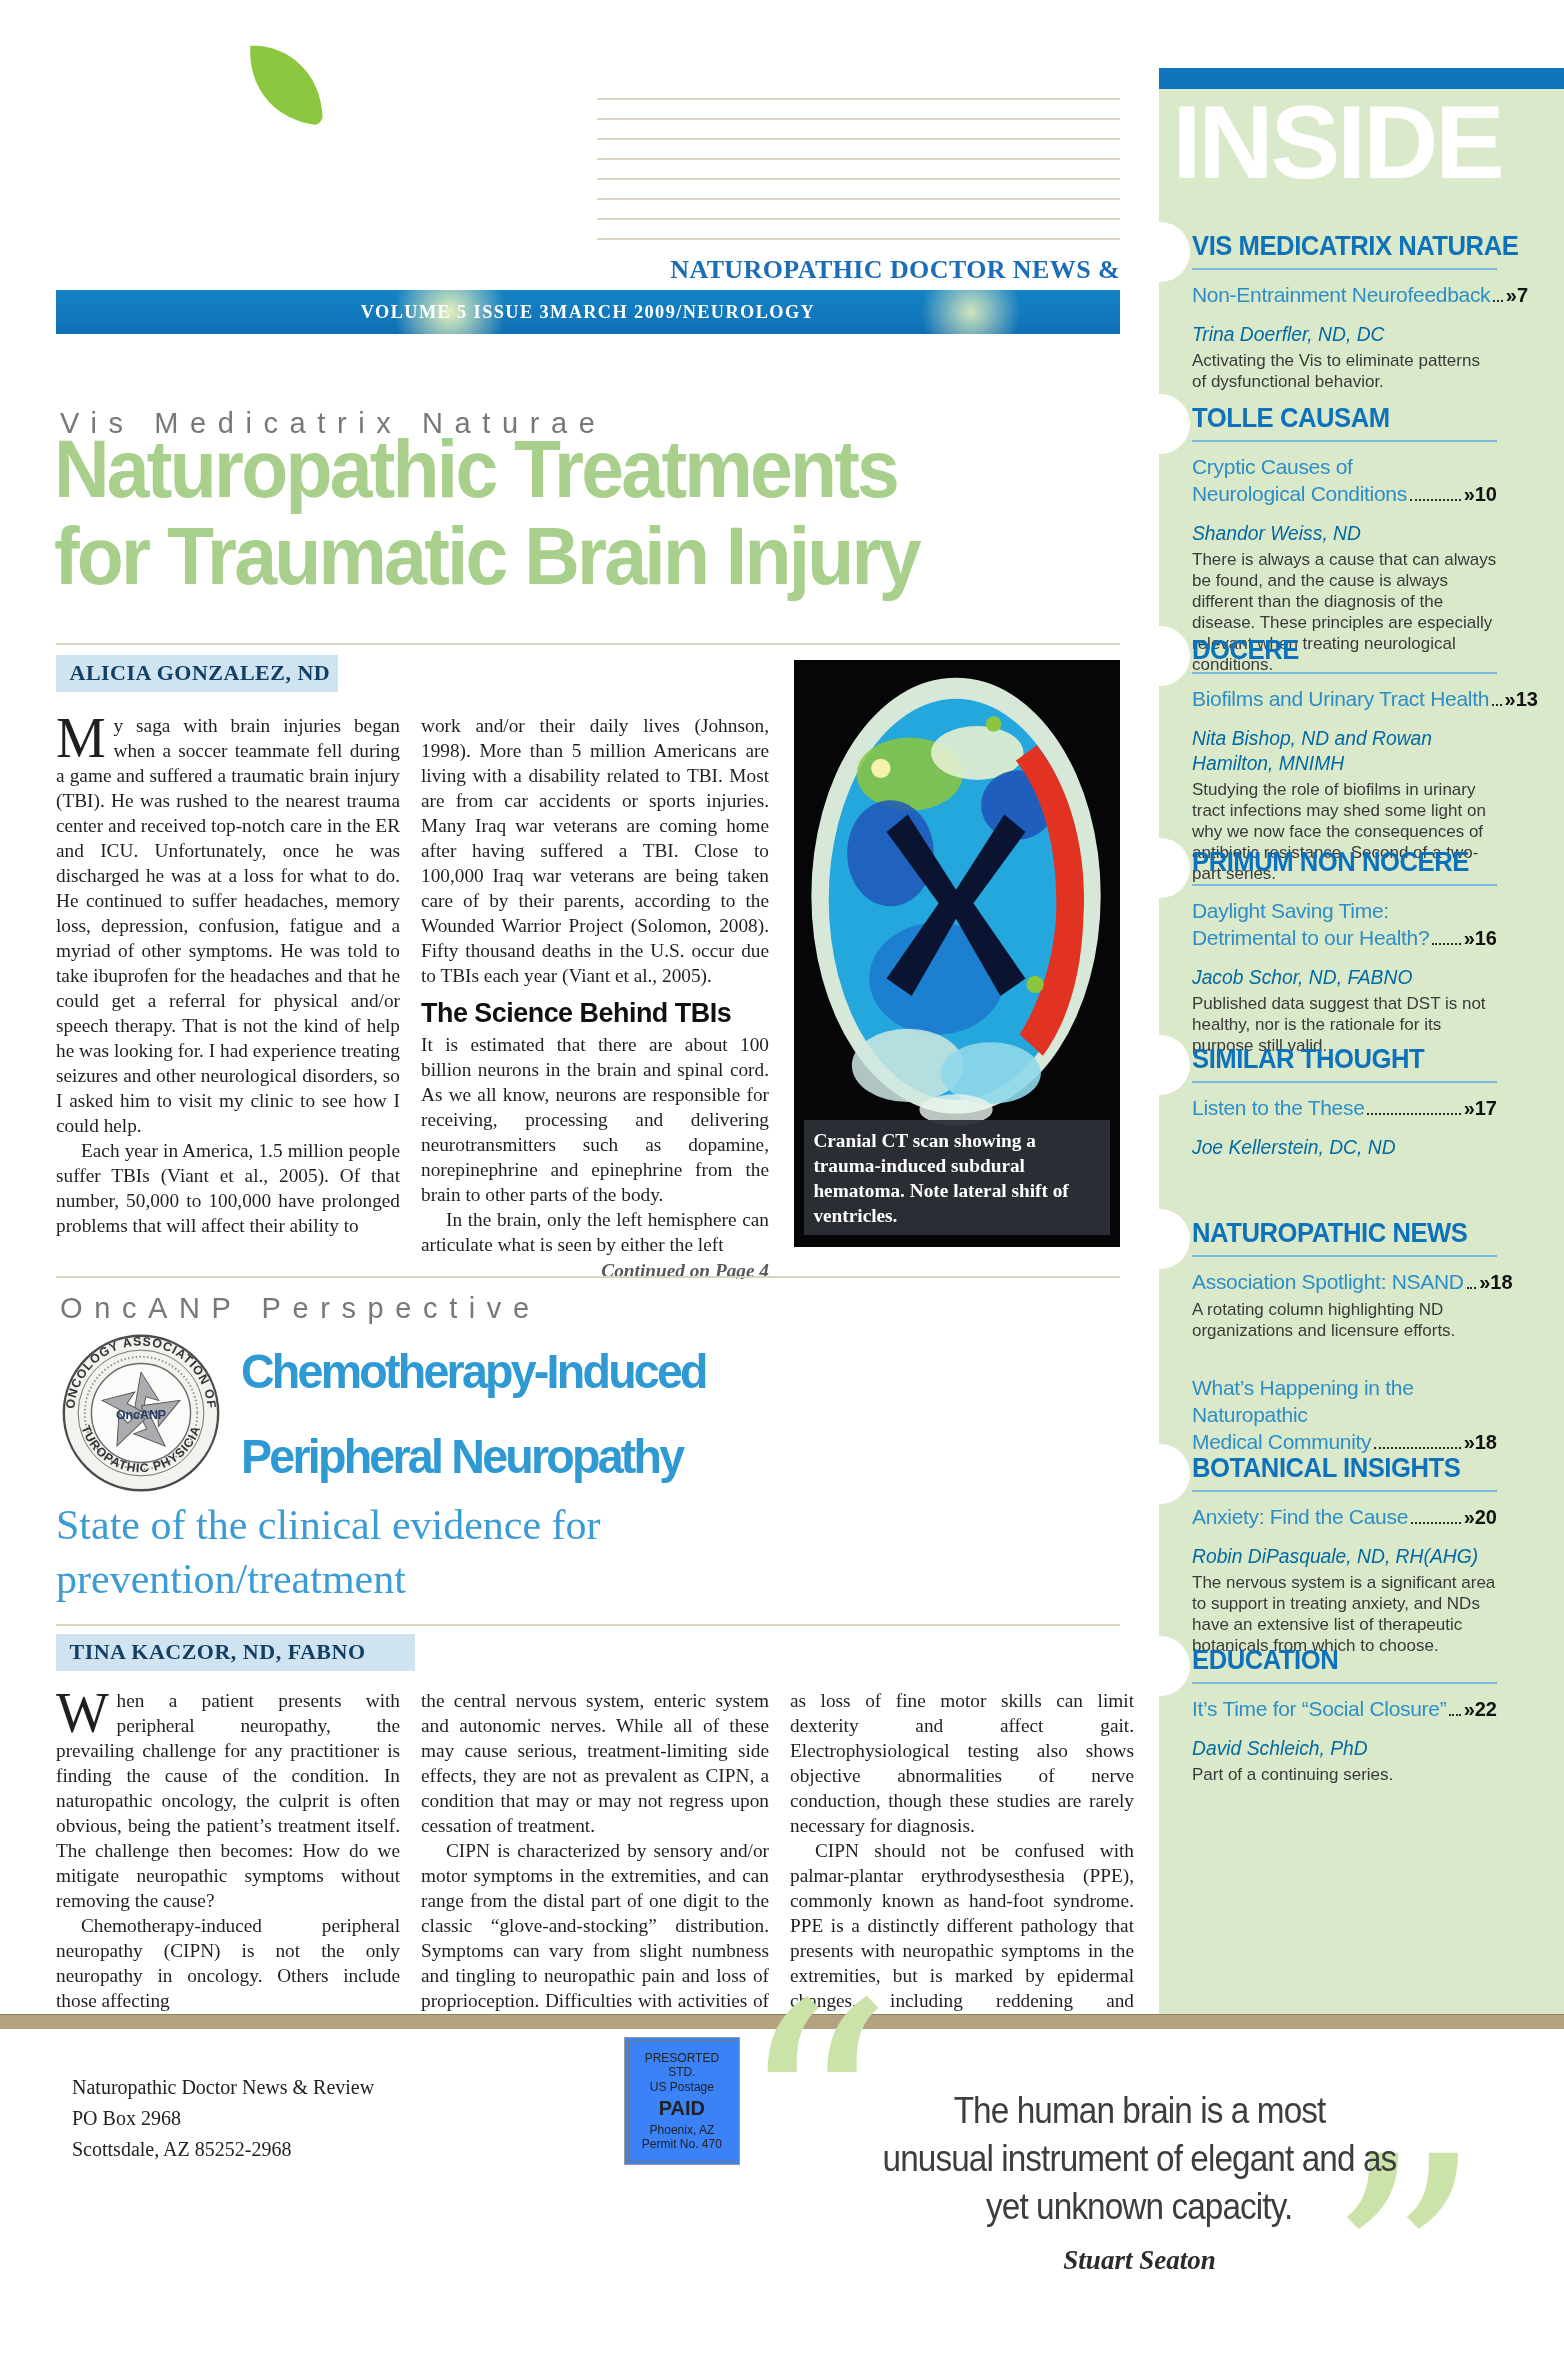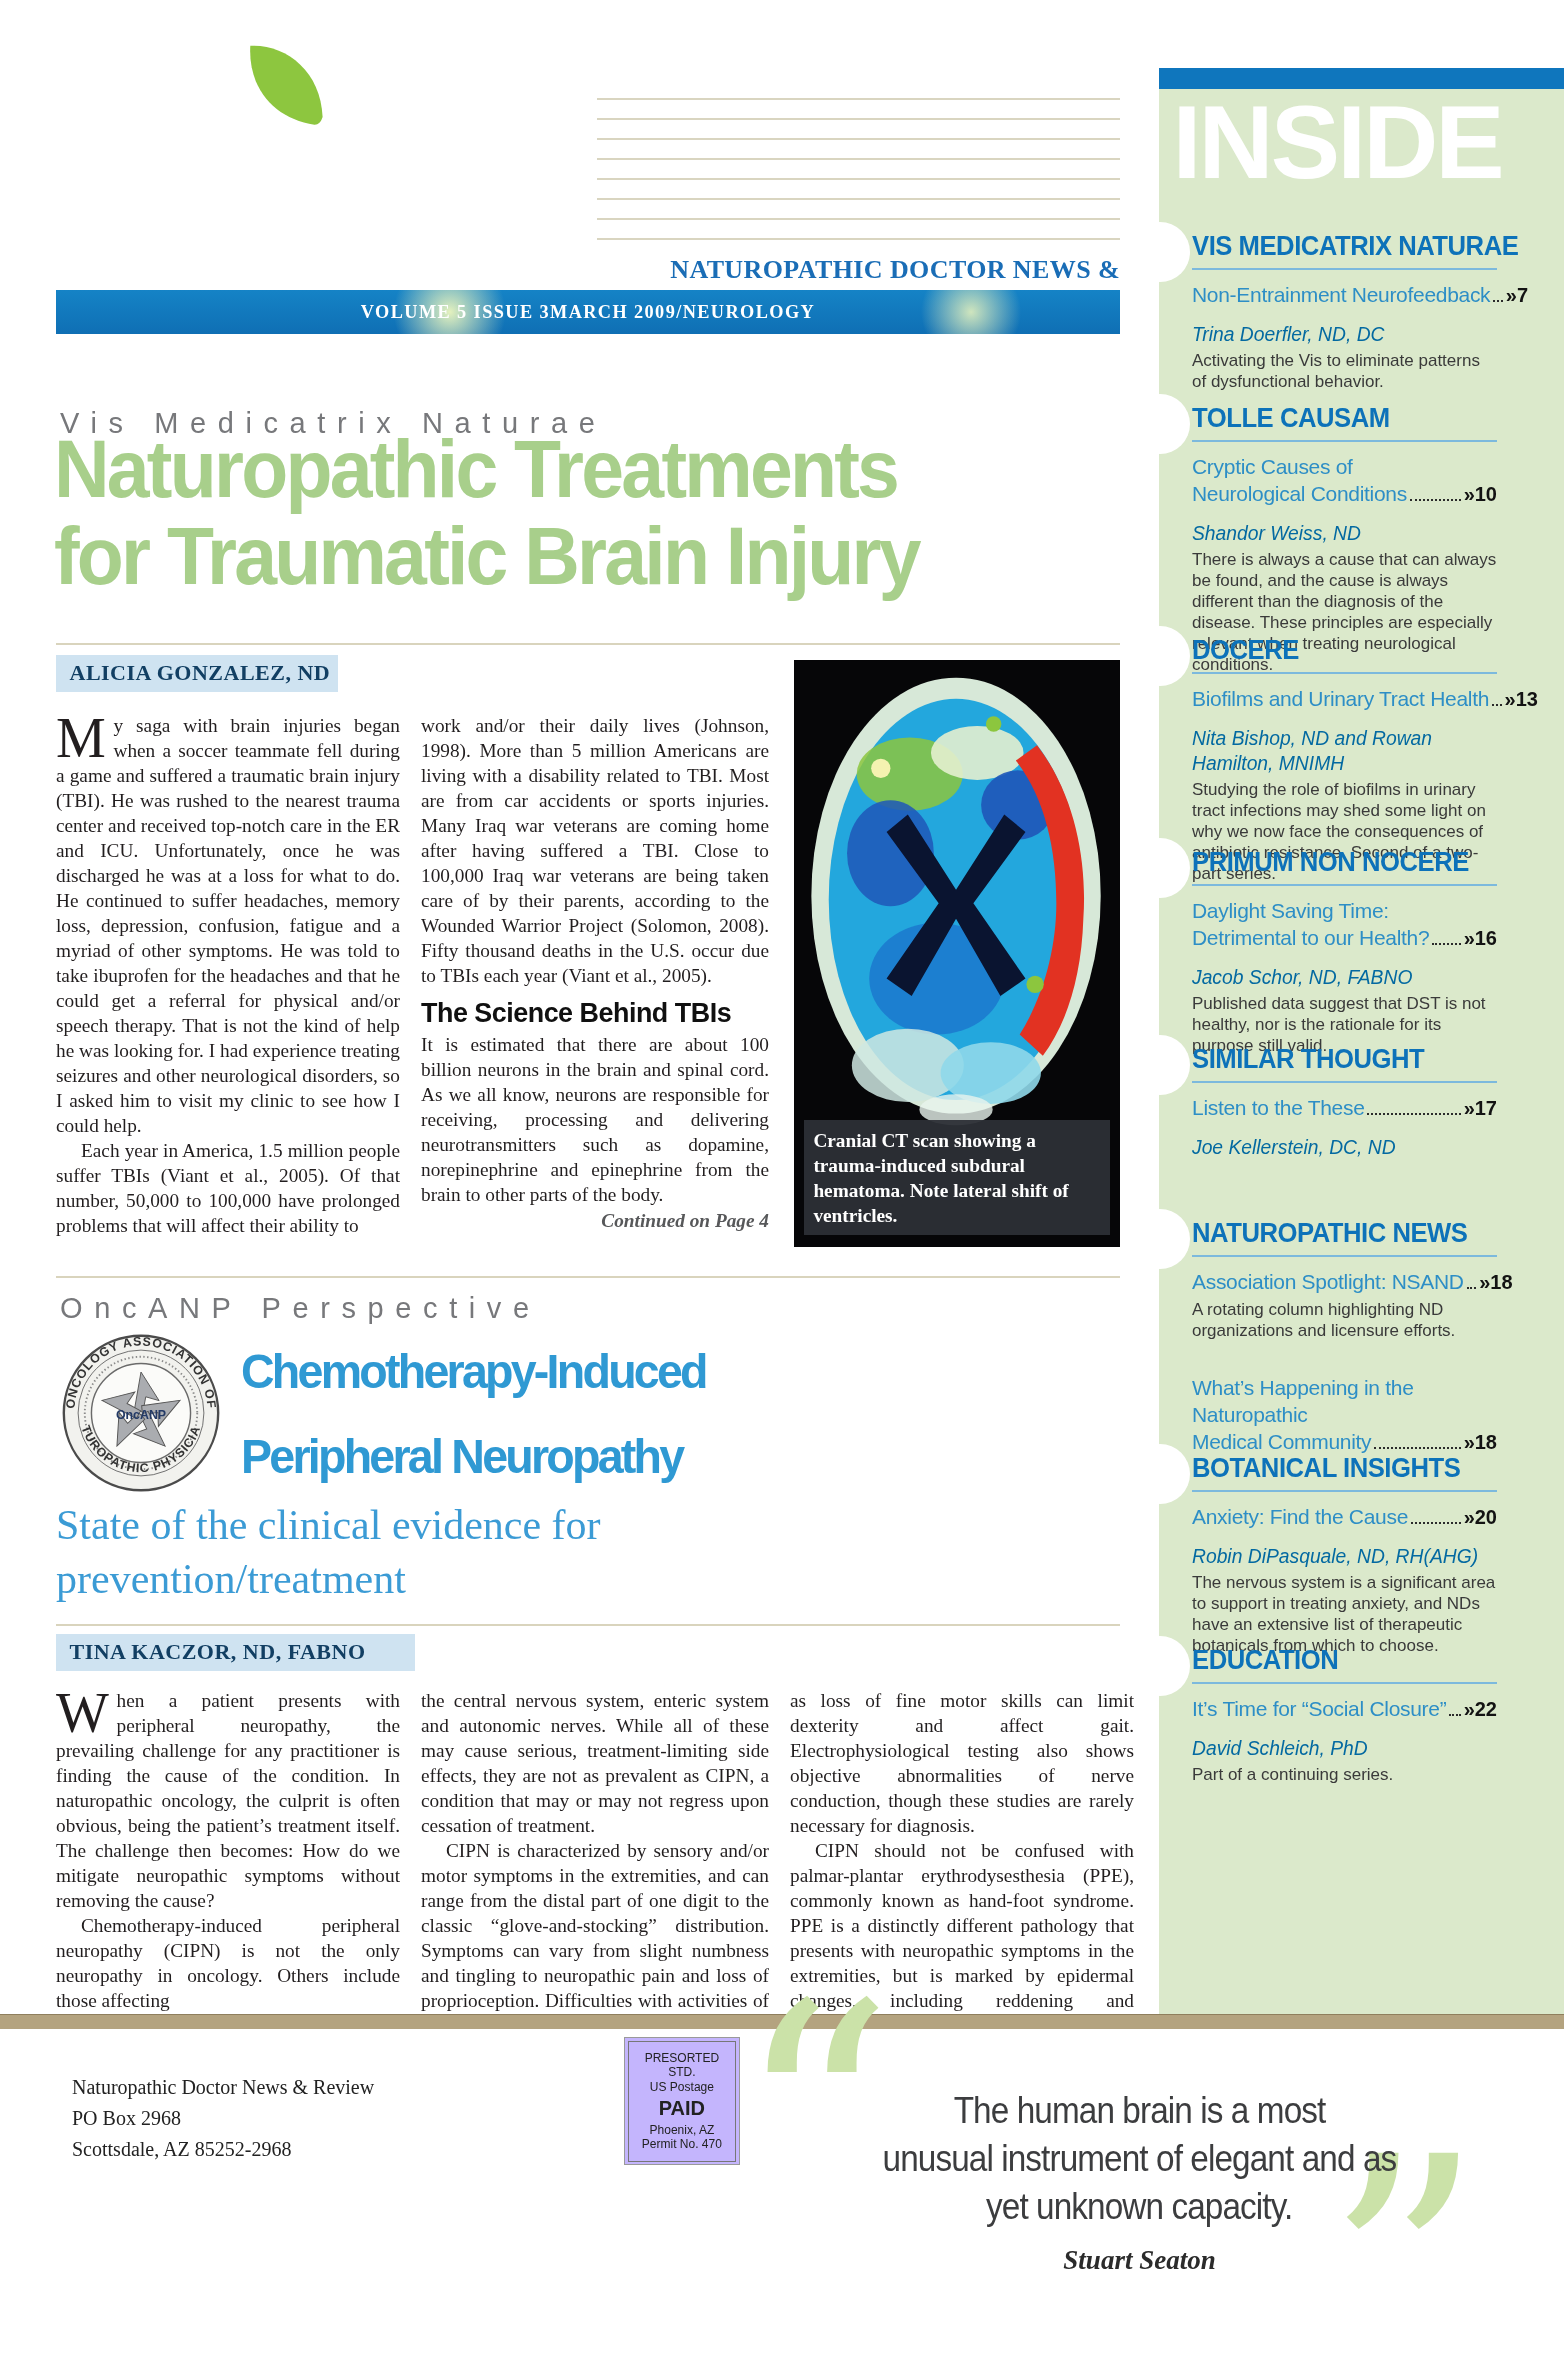--- a/index.html
+++ b/index.html
@@ -70,21 +70,21 @@
   .sb-row{display:flex;align-items:baseline;font:400 21px/27px "Liberation Sans",sans-serif;}
   .sb-title{color:#2d8ec6;letter-spacing:-0.3px;white-space:nowrap;}
   .sb-dots{flex:1;border-bottom:2.9px dotted #2b2b2b;margin:0 2.9px 4.8px 2.9px;min-width:9.7px;}
   .sb-page{font-weight:700;color:#131313;font-size:20px;white-space:nowrap;}
   .sb-author{font:italic 400 19.3px/25px "Liberation Sans",sans-serif;color:#0369a1;margin-top:13px;}
   .sb-desc{font:400 17px/21px "Liberation Sans",sans-serif;color:#3a3a3a;margin-top:2.9px;}
 
   
   .tan-bar{position:absolute;left:0;top:2014px;width:1564px;height:15.4px;background:#b4a37f;border-top:1.9px solid #8f7f5d;box-sizing:border-box;}
   .address{position:absolute;left:72px;top:2072px;font:400 20px/31px "Liberation Serif",serif;color:#222;}
-  .stamp-outer{position:absolute;left:624px;top:2037px;border:1px solid #9a9a9a;padding:2.9px;background:#c4b5fd;}
+  .stamp-outer{position:absolute;left:624px;top:2037px;border:1px solid #9a9a9a;padding:2.9px;background:#3b82f6;}
   .stamp{width:108px;border:1px solid #777;box-sizing:border-box;padding:8.7px 3.9px;text-align:center;
         font:400 12px/14.5px "Liberation Sans",sans-serif;color:#222;}
   .stamp .paid{font:700 20px/23px "Liberation Sans",sans-serif;margin:2.9px 0;}
   .qmark{position:absolute;font:400 309px/232px "DejaVu Serif",serif;color:#cbe2a8;}
   .quote-block{position:absolute;left:850px;top:2087px;width:579px;text-align:center;
         font:400 37px/48px "Liberation Sans",sans-serif;color:#3c3d3f;letter-spacing:-1px;}
   .quote-block .ql{display:inline-block;transform:scaleX(.9);white-space:nowrap;}
   .quote-attr{margin-top:13.5px;font:700 27px/31px "Liberation Serif",serif;font-style:italic;color:#2b2b2b;letter-spacing:0;}
 </style>
 </head>
@@ -117,20 +117,21 @@
 
     <div class="col" style="left:56px;top:713px;width:344px;height:537px">
       <p><span class="dropcap">M</span><span>y saga with brain injuries began when a soccer teammate fell during a game and suffered a traumatic brain injury (TBI). He was rushed to the nearest trauma center and received top-notch care in the ER and ICU. Unfortunately, once he was discharged he was at a loss for what to do. He continued to suffer headaches, memory loss, depression, confusion, fatigue and a myriad of other symptoms. He was told to take ibuprofen for the headaches and that he could get a referral for physical and/or speech therapy. That is not the kind of help he was looking for. I had experience treating seizures and other neurological disorders, so I asked him to visit my clinic to see how I could help.</span></p>
       <p class="indent">Each year in America, 1.5 million people suffer TBIs (Viant et al., 2005). Of that number, 50,000 to 100,000 have prolonged problems that will affect their ability to</p>
     </div>
 
     <div class="col" style="left:421px;top:713px;width:348px;height:566px">
       <p>work and/or their daily lives (Johnson, 1998). More than 5 million Americans are living with a disability related to TBI. Most are from car accidents or sports injuries. Many Iraq war veterans are coming home after having suffered a TBI. Close to 100,000 Iraq war veterans are being taken care of by their parents, according to the Wounded Warrior Project (Solomon, 2008). Fifty thousand deaths in the U.S. occur due to TBIs each year (Viant et al., 2005).</p>
       <h2 class="subhead-sans"><span>The Science Behind TBIs</span></h2>
       <p>It is estimated that there are about 100 billion neurons in the brain and spinal cord. As we all know, neurons are responsible for receiving, processing and delivering neurotransmitters such as dopamine, norepinephrine and epinephrine from the brain to other parts of the body.</p>
+      <p class="indent">In the brain, only the left hemisphere can articulate what is seen by either the left</p>
       <div class="continued">Continued on Page 4</div>
     </div>
 
     <figure class="ct-figure">
       <svg width="326" height="587" viewBox="0 0 338 608">
         <rect x="0" y="0" width="338" height="608" fill="#060608"></rect>
         <ellipse cx="168" cy="244" rx="150" ry="226" fill="#d7e8d8"></ellipse>
         <ellipse cx="168" cy="248" rx="132" ry="208" fill="#23a7dd"></ellipse>
         <ellipse cx="120" cy="118" rx="55" ry="38" fill="#8cc63e" opacity=".85"></ellipse>
         <ellipse cx="190" cy="96" rx="48" ry="28" fill="#e4efcf" opacity=".9"></ellipse>

